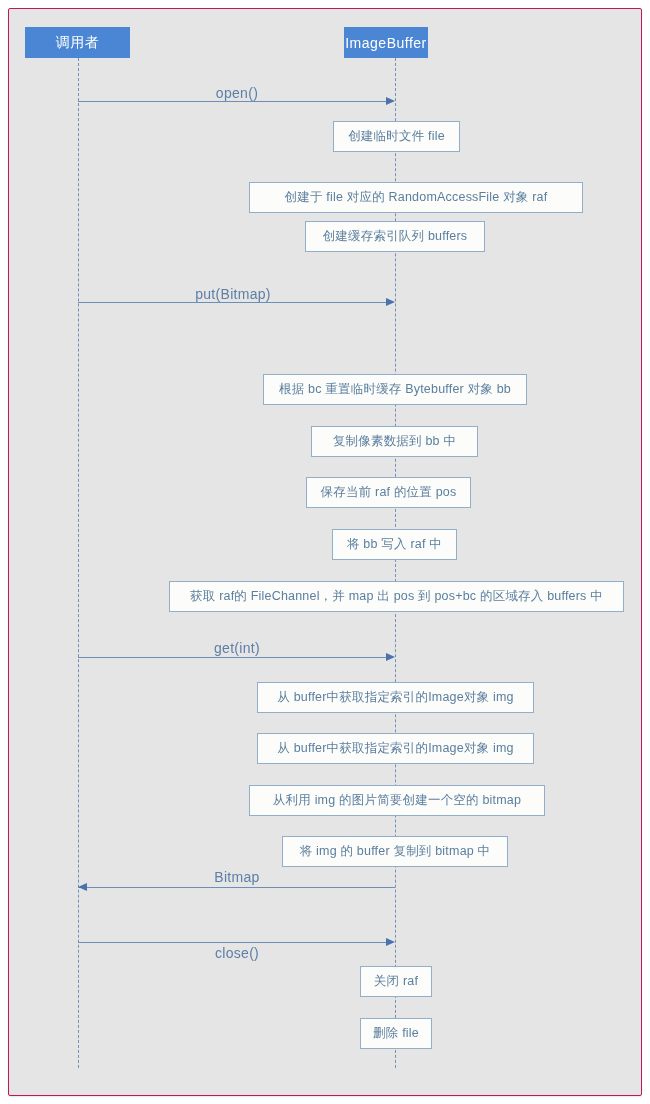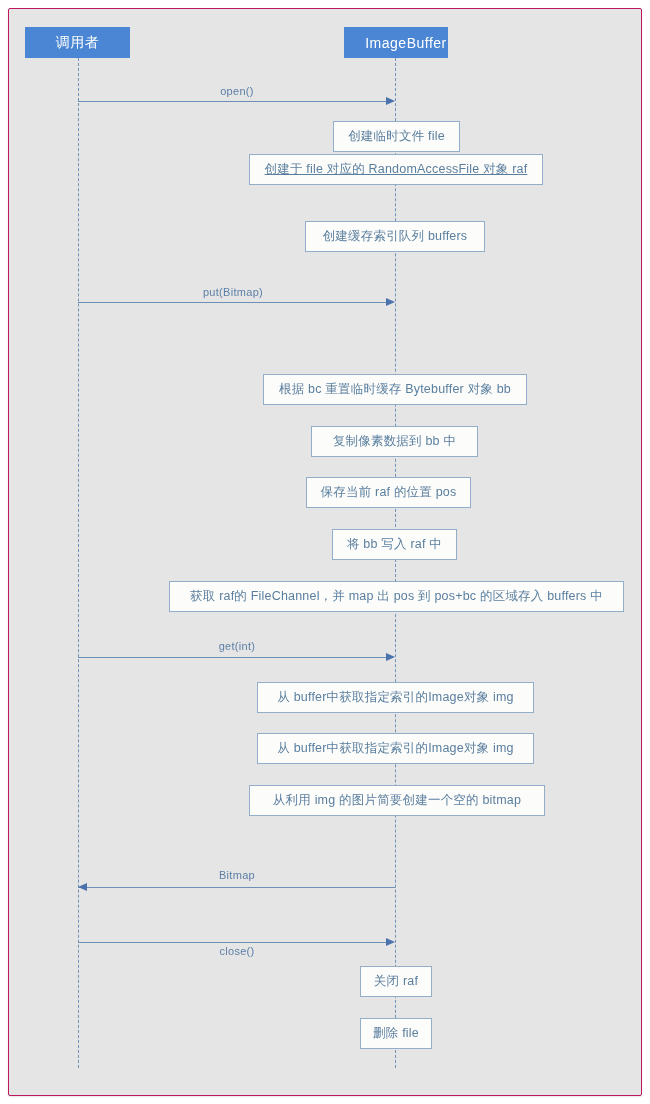--- a/index.html
+++ b/index.html
@@ -40,41 +40,41 @@
     background: #4a86d3;
     color: #ffffff;
     font-size: 14px;
     display: flex;
     align-items: center;
     justify-content: center;
     letter-spacing: .5px;
     height: 31px;
   }
   #p-caller   { left: 16px;  top: 18px; width: 105px; }
-  #p-buffer   { left: 335px; top: 18px; width: 84px; padding-left: 20px; }
+  #p-buffer   { left: 335px; top: 18px; width: 84px; }
 
   
   .lifeline {
     position: absolute;
     width: 0;
     border-left: 1px dashed #6f93b8;
     top: 49px;
   }
   #ll-caller { left: 69px;  height: 1010px; }
   #ll-buffer { left: 386px; height: 1010px; }
 
   
   .msg {
     position: absolute;
     height: 0;
     border-top: 1px solid #6d8fb5;
   }
   .msg-label {
     position: absolute;
-    font-size: 11px;
+    font-size: 14px;
     color: #5c7fa6;
     white-space: nowrap;
     transform: translateX(-50%);
     letter-spacing: .3px;
   }
   .arrow-r, .arrow-l {
     position: absolute;
     width: 0; height: 0;
     border-top: 4.5px solid transparent;
     border-bottom: 4.5px solid transparent;
@@ -108,40 +108,41 @@
     <div class="participant" id="p-buffer">ImageBuffer</div>
 
     <div class="lifeline" id="ll-caller"></div>
     <div class="lifeline" id="ll-buffer"></div>
 
     <div class="msg-label" style="left:228px; top:76px;">open()</div>
     <div class="msg" style="left:69px; top:92px; width:313px;"></div>
     <div class="arrow-r" style="left:377px; top:88px;"></div>
 
     <div class="act" style="left:324px; top:112px; width:127px;">创建临时文件 file</div>
-    <div class="act" style="left:240px; top:145px; width:294px;text-decoration:underline;">创建于 file 对应的 RandomAccessFile 对象 raf</div>
+    <div class="act" style="left:240px; top:173px; width:334px;">创建于 file 对应的 RandomAccessFile 对象 raf</div>
     <div class="act" style="left:296px; top:212px; width:180px;">创建缓存索引队列 buffers</div>
 
     <div class="msg-label" style="left:224px; top:277px;">put(Bitmap)</div>
     <div class="msg" style="left:69px; top:293px; width:313px;"></div>
     <div class="arrow-r" style="left:377px; top:289px;"></div>
 
     <div class="act" style="left:254px; top:365px; width:264px;">根据 bc 重置临时缓存 Bytebuffer 对象 bb</div>
     <div class="act" style="left:302px; top:417px; width:167px;">复制像素数据到 bb 中</div>
     <div class="act" style="left:297px; top:468px; width:165px;">保存当前 raf 的位置 pos</div>
     <div class="act" style="left:323px; top:520px; width:125px;">将 bb 写入 raf 中</div>
     <div class="act" style="left:160px; top:572px; width:455px;">获取 raf的 FileChannel，并 map 出 pos 到 pos+bc 的区域存入 buffers 中</div>
 
     <div class="msg-label" style="left:228px; top:631px;">get(int)</div>
     <div class="msg" style="left:69px; top:648px; width:313px;"></div>
     <div class="arrow-r" style="left:377px; top:644px;"></div>
 
     <div class="act" style="left:248px; top:673px; width:277px;">从 buffer中获取指定索引的Image对象 img</div>
     <div class="act" style="left:248px; top:724px; width:277px;">从 buffer中获取指定索引的Image对象 img</div>
     <div class="act" style="left:240px; top:776px; width:296px;">从利用 img 的图片简要创建一个空的 bitmap</div>
+    <div class="act" style="left:273px; top:827px; width:226px;">将 img 的 buffer 复制到 bitmap 中</div>
 
     <div class="msg-label" style="left:228px; top:860px;">Bitmap</div>
     <div class="msg" style="left:69px; top:878px; width:317px;"></div>
     <div class="arrow-l" style="left:69px; top:874px;"></div>
 
     <div class="msg-label" style="left:228px; top:916px;margin-top:20px;">close()</div>
     <div class="msg" style="left:69px; top:933px; width:313px;"></div>
     <div class="arrow-r" style="left:377px; top:929px;"></div>
 
     <div class="act" style="left:351px; top:957px; width:72px;">关闭 raf</div>

